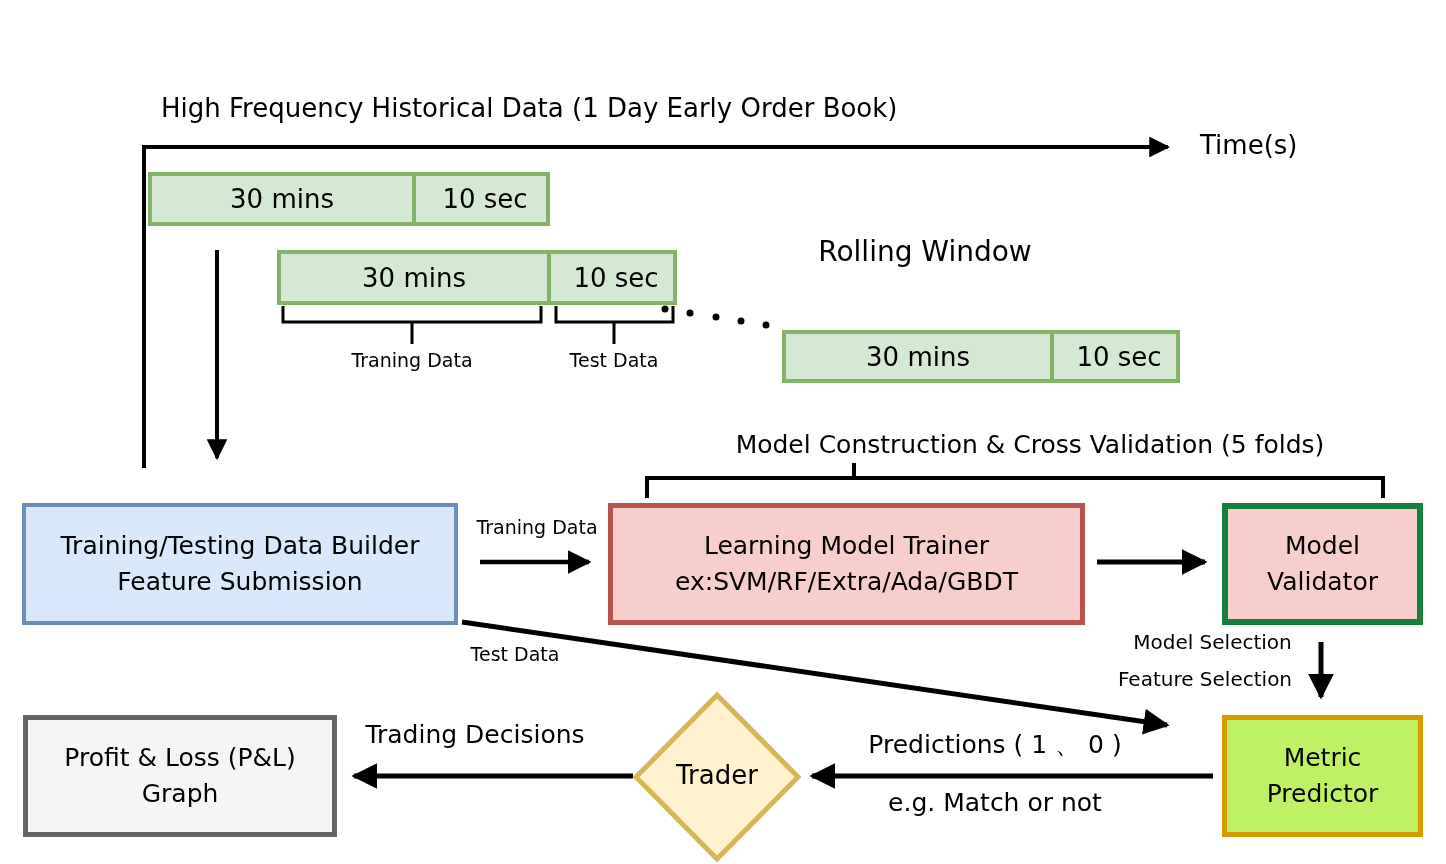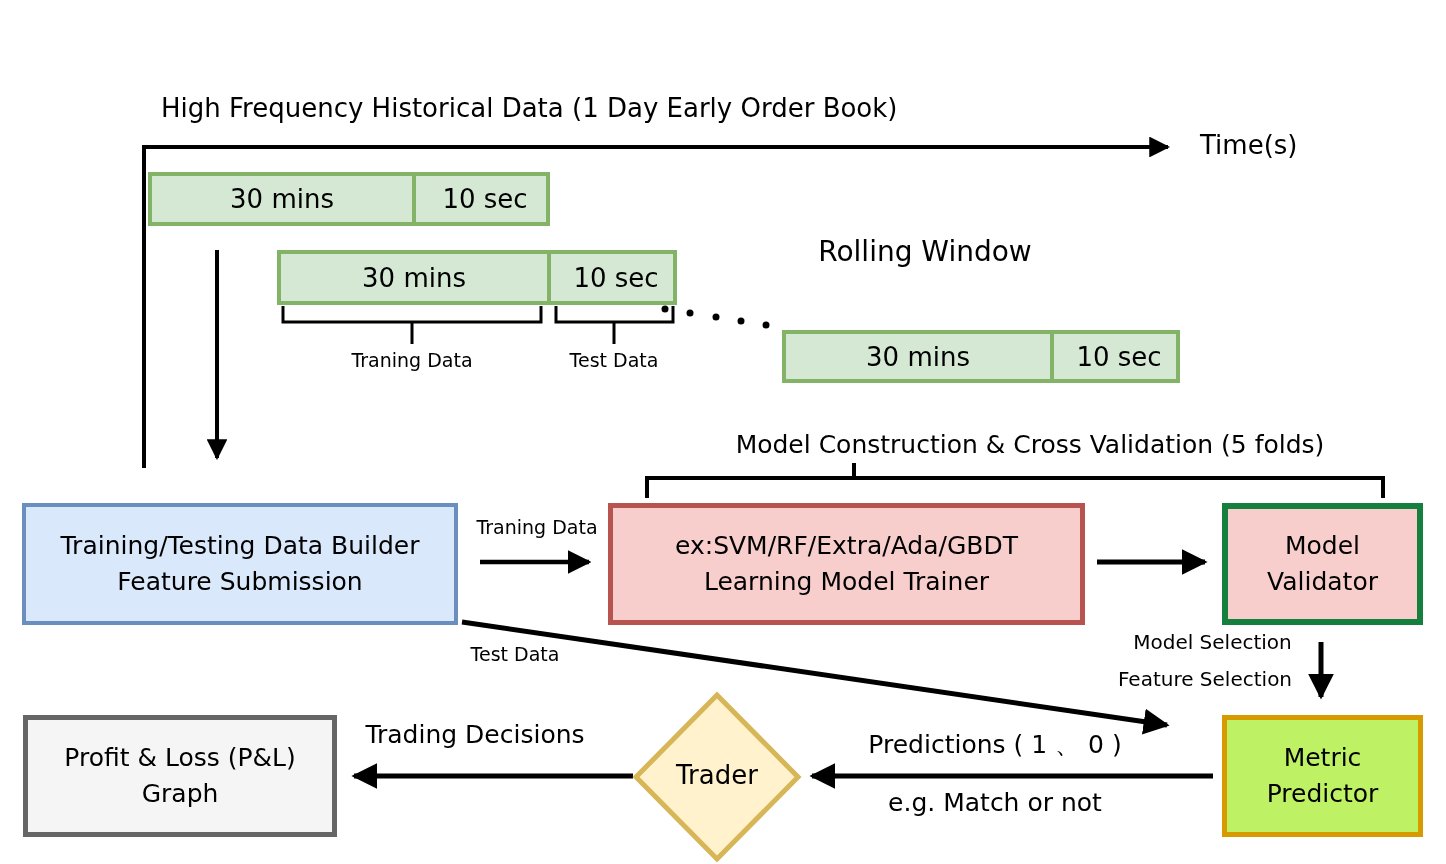--- a/index.html
+++ b/index.html
@@ -99,22 +99,22 @@
   <div class="abs ctr brace-label" style="top:349px;left:312px;width:200px">Traning Data</div>
   <div class="abs ctr brace-label" style="top:349px;left:514px;width:200px">Test Data</div>
 
   <div id="cv-label" class="abs ctr">Model Construction &amp; Cross Validation (5 folds)</div>
 
   <div id="node-builder" class="node abs">
     <div>Training/Testing Data Builder</div>
     <div>Feature Submission</div>
   </div>
   <div id="node-trainer" class="node abs">
+    <div>Learning Model Trainer</div>
     <div>ex:SVM/RF/Extra/Ada/GBDT</div>
-    <div>Learning Model Trainer</div>
   </div>
   <div id="node-validator" class="node abs">
     <div>Model</div>
     <div>Validator</div>
   </div>
   <div id="node-metric" class="node abs">
     <div>Metric</div>
     <div>Predictor</div>
   </div>
   <div id="node-pnl" class="node abs">

